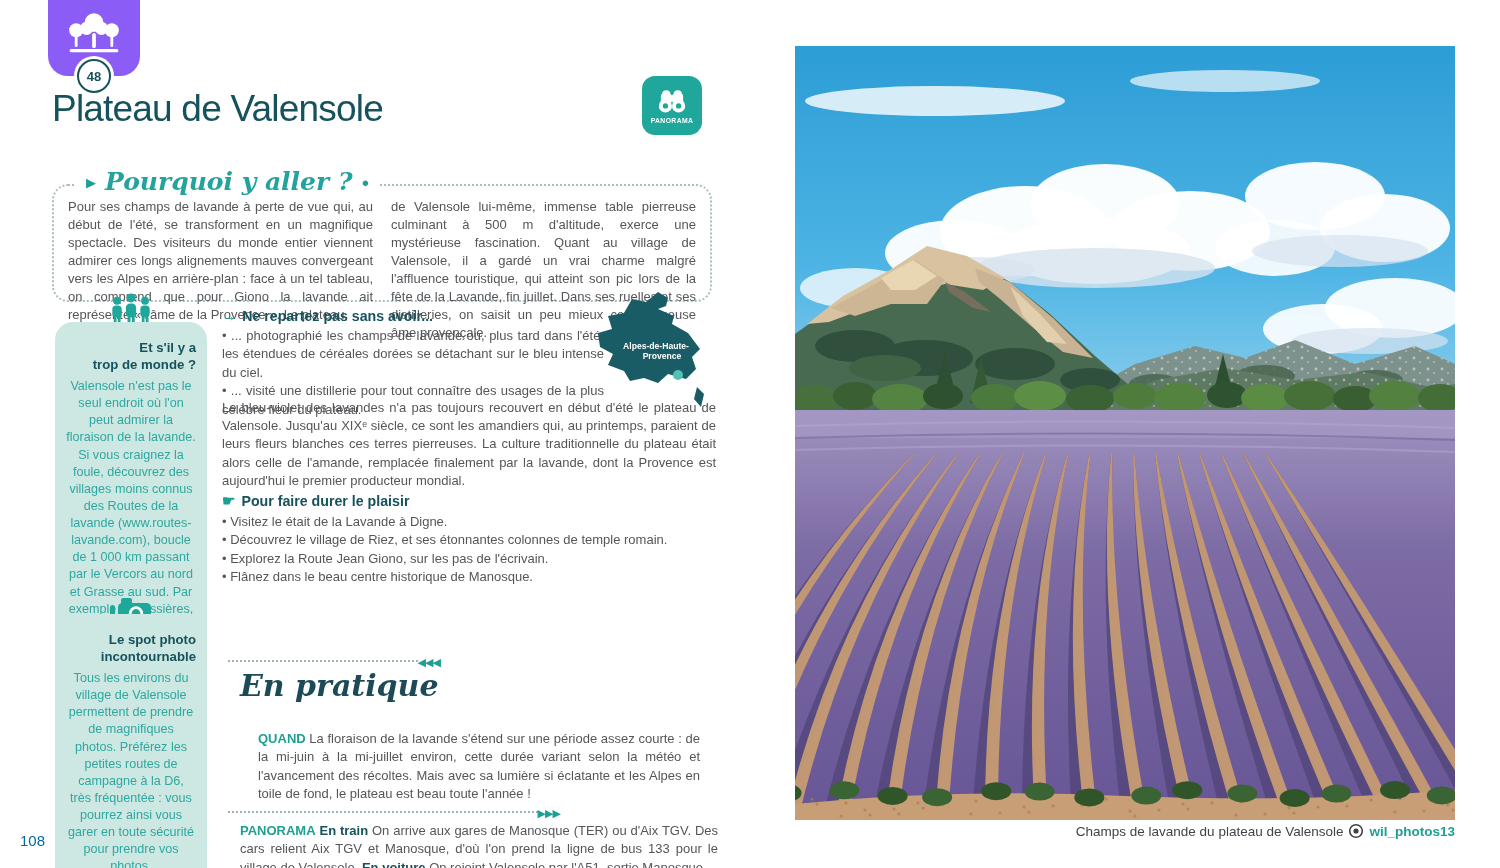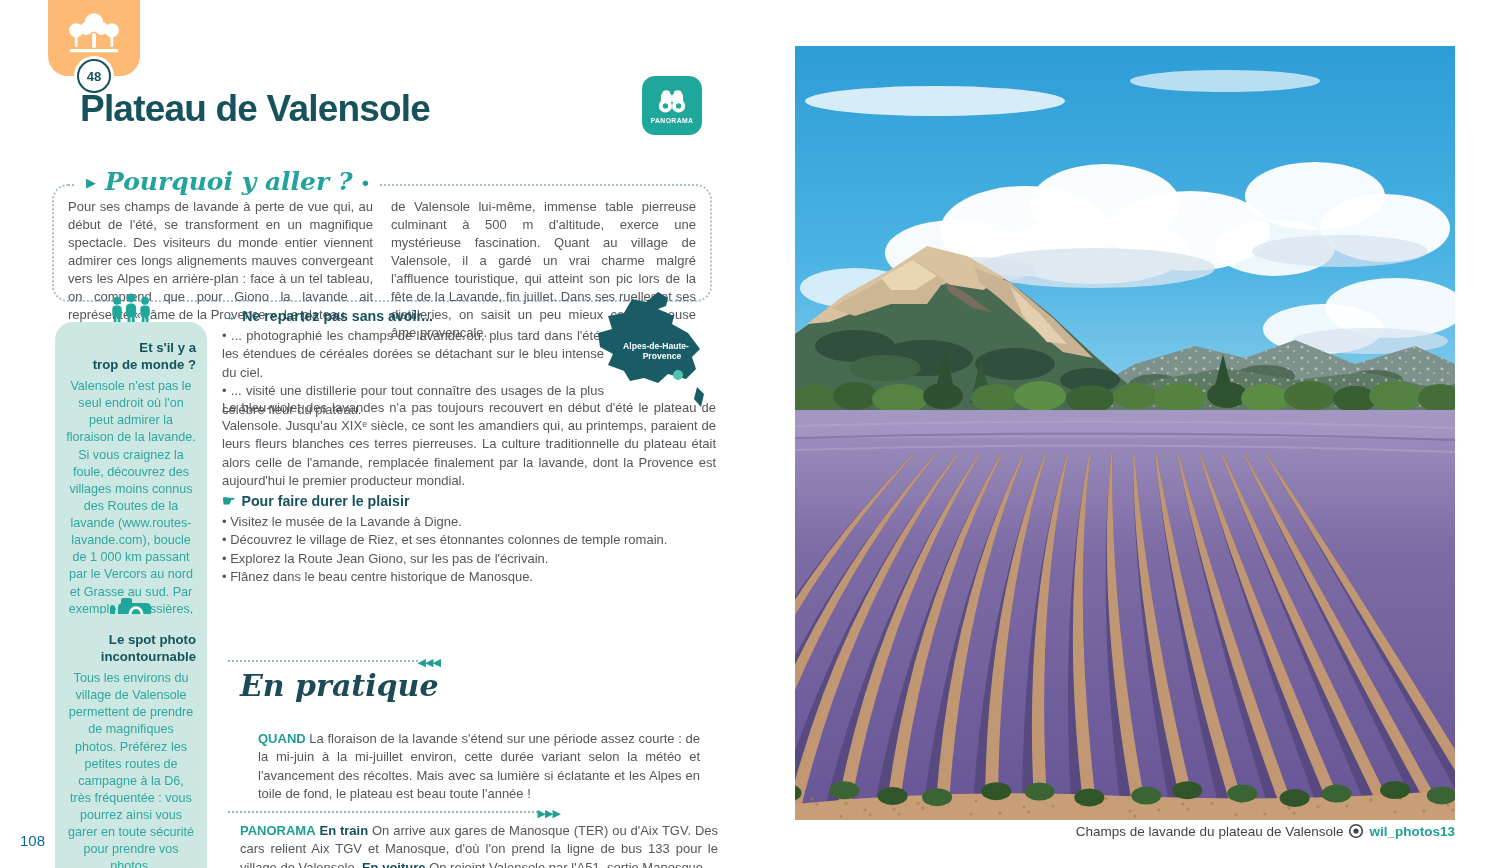--- a/index.html
+++ b/index.html
@@ -1,28 +1,28 @@
 <!DOCTYPE html>
 <html lang="fr"><head>
 <meta charset="utf-8">
 <style>
   html,body{margin:0;padding:0;background:#ffffff;}
   .page{position:relative;width:1500px;height:868px;background:#fff;overflow:hidden;
         font-family:"Liberation Sans",sans-serif;color:#55565a;}
 
   
-  .tab{position:absolute;left:48px;top:0;width:92px;height:76px;background:#fdba74;
+  .tab{position:absolute;left:48px;top:0;width:92px;height:76px;background:#8b5cf6;
        border-radius:0 0 20px 20px;}
   .tab svg{position:absolute;left:50%;top:10px;transform:translateX(-50%);}
   .numcircle{position:absolute;left:50%;bottom:-17px;transform:translateX(-50%);
        width:30px;height:30px;border-radius:50%;background:#fff;border:2px solid #16525c;
        box-shadow:0 0 0 3px #fff;display:flex;align-items:center;justify-content:center;
        font-size:13px;font-weight:bold;color:#16525c;}
-  .pagetitle{position:absolute;left:52px;top:88px;font-size:37px;font-weight:bold;
-       color:#16525c;letter-spacing:-0.8px;margin-left:28px;}
+  .pagetitle{position:absolute;left:52px;top:88px;font-size:37px;font-weight:normal;
+       color:#16525c;letter-spacing:-0.8px;}
   .panorama{position:absolute;left:642px;top:76px;width:60px;height:59px;background:#1ea79a;
        border-radius:13px;display:flex;flex-direction:column;align-items:center;justify-content:center;gap:2px;}
   .panorama .plabel{font-size:6.8px;font-weight:bold;color:#fff;letter-spacing:.4px;}
 
   
   .whybox{position:absolute;left:52px;top:184px;width:660px;height:118px;
        border:2px dotted #a9bec2;border-radius:16px;box-sizing:border-box;}
   .whyheading{position:absolute;left:22px;top:-19px;background:#fff;padding:0 10px;
        display:flex;align-items:center;gap:9px;}
   .script{font-family:"DejaVu Serif",serif;font-style:italic;font-weight:bold;}
@@ -197,21 +197,21 @@
   <div class="anecdote">
     <div class="body-t">Le bleu-violet des lavandes n'a pas toujours recouvert en début d'été le plateau de Valensole. Jusqu'au XIXᵉ siècle, ce sont les amandiers qui, au printemps, paraient de leurs fleurs blanches ces terres pierreuses. La culture traditionnelle du plateau était alors celle de l'amande, remplacée finalement par la lavande, dont la Provence est aujourd'hui le premier producteur mondial.</div>
   </div>
 
   <div class="prolong">
     <div class="sect-h">
       <span class="icon-hand"></span>
       <span>Pour faire durer le plaisir</span>
     </div>
     <ul class="bullets">
-      <li>Visitez le musée de la Lavande à Digne.</li>
+      <li>Visitez le était de la Lavande à Digne.</li>
       <li>Découvrez le village de Riez, et ses étonnantes colonnes de temple romain.</li>
       <li>Explorez la Route Jean Giono, sur les pas de l'écrivain.</li>
       <li>Flânez dans le beau centre historique de Manosque.</li>
     </ul>
   </div>
 
   <div class="divline" style="left:228px;top:655px;width:212px;">
     <span class="dots"></span>
       <span class="arrows-l"></span>
   </div>

